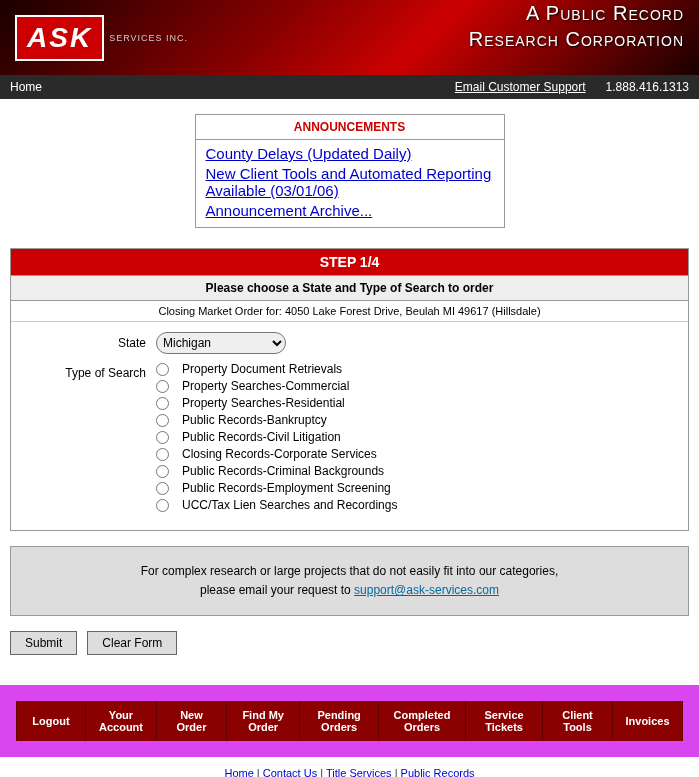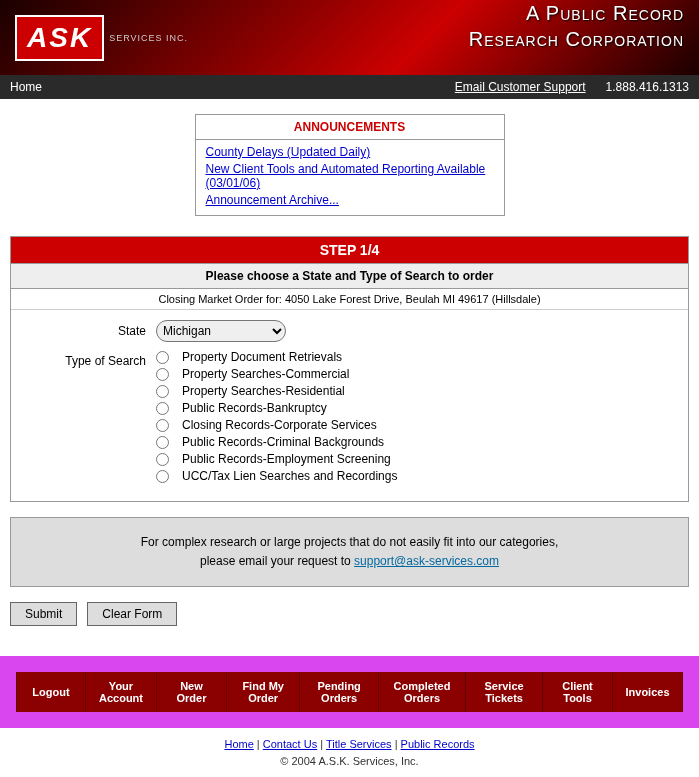--- a/index.html
+++ b/index.html
@@ -92,21 +92,21 @@
       font-size: 12px;
       padding: 5px;
       border-bottom: 1px solid #999;
     }
     .announcements-links {
       padding: 5px 10px;
     }
     .announcements-links a {
       display: block;
       color: #0000cc;
-      font-size: 12px;
+      font-size: 15px;
       margin-bottom: 3px;
     }
 
     
     .step-section {
       border: 1px solid #999;
       margin-bottom: 15px;
     }
     .step-header {
       background: #cc0000;
@@ -302,20 +302,24 @@
             <input type="radio" name="searchtype" style="">
             <span>Property Searches-Commercial</span>
           </label>
           <label class="radio-item">
             <input type="radio" name="searchtype" style="">
             <span>Property Searches-Residential</span>
           </label>
           <label class="radio-item">
             <input type="radio" name="searchtype" style="">
             <span>Public Records-Bankruptcy</span>
+          </label>
+          <label class="radio-item">
+            <input type="radio" name="searchtype" style="">
+            <span>Public Records-Civil Litigation</span>
           </label>
           <label class="radio-item">
             <input type="radio" name="searchtype" style="">
             <span>Closing Records-Corporate Services</span>
           </label>
           <label class="radio-item">
             <input type="radio" name="searchtype" style="">
             <span>Public Records-Criminal Backgrounds</span>
           </label>
           <label class="radio-item">

